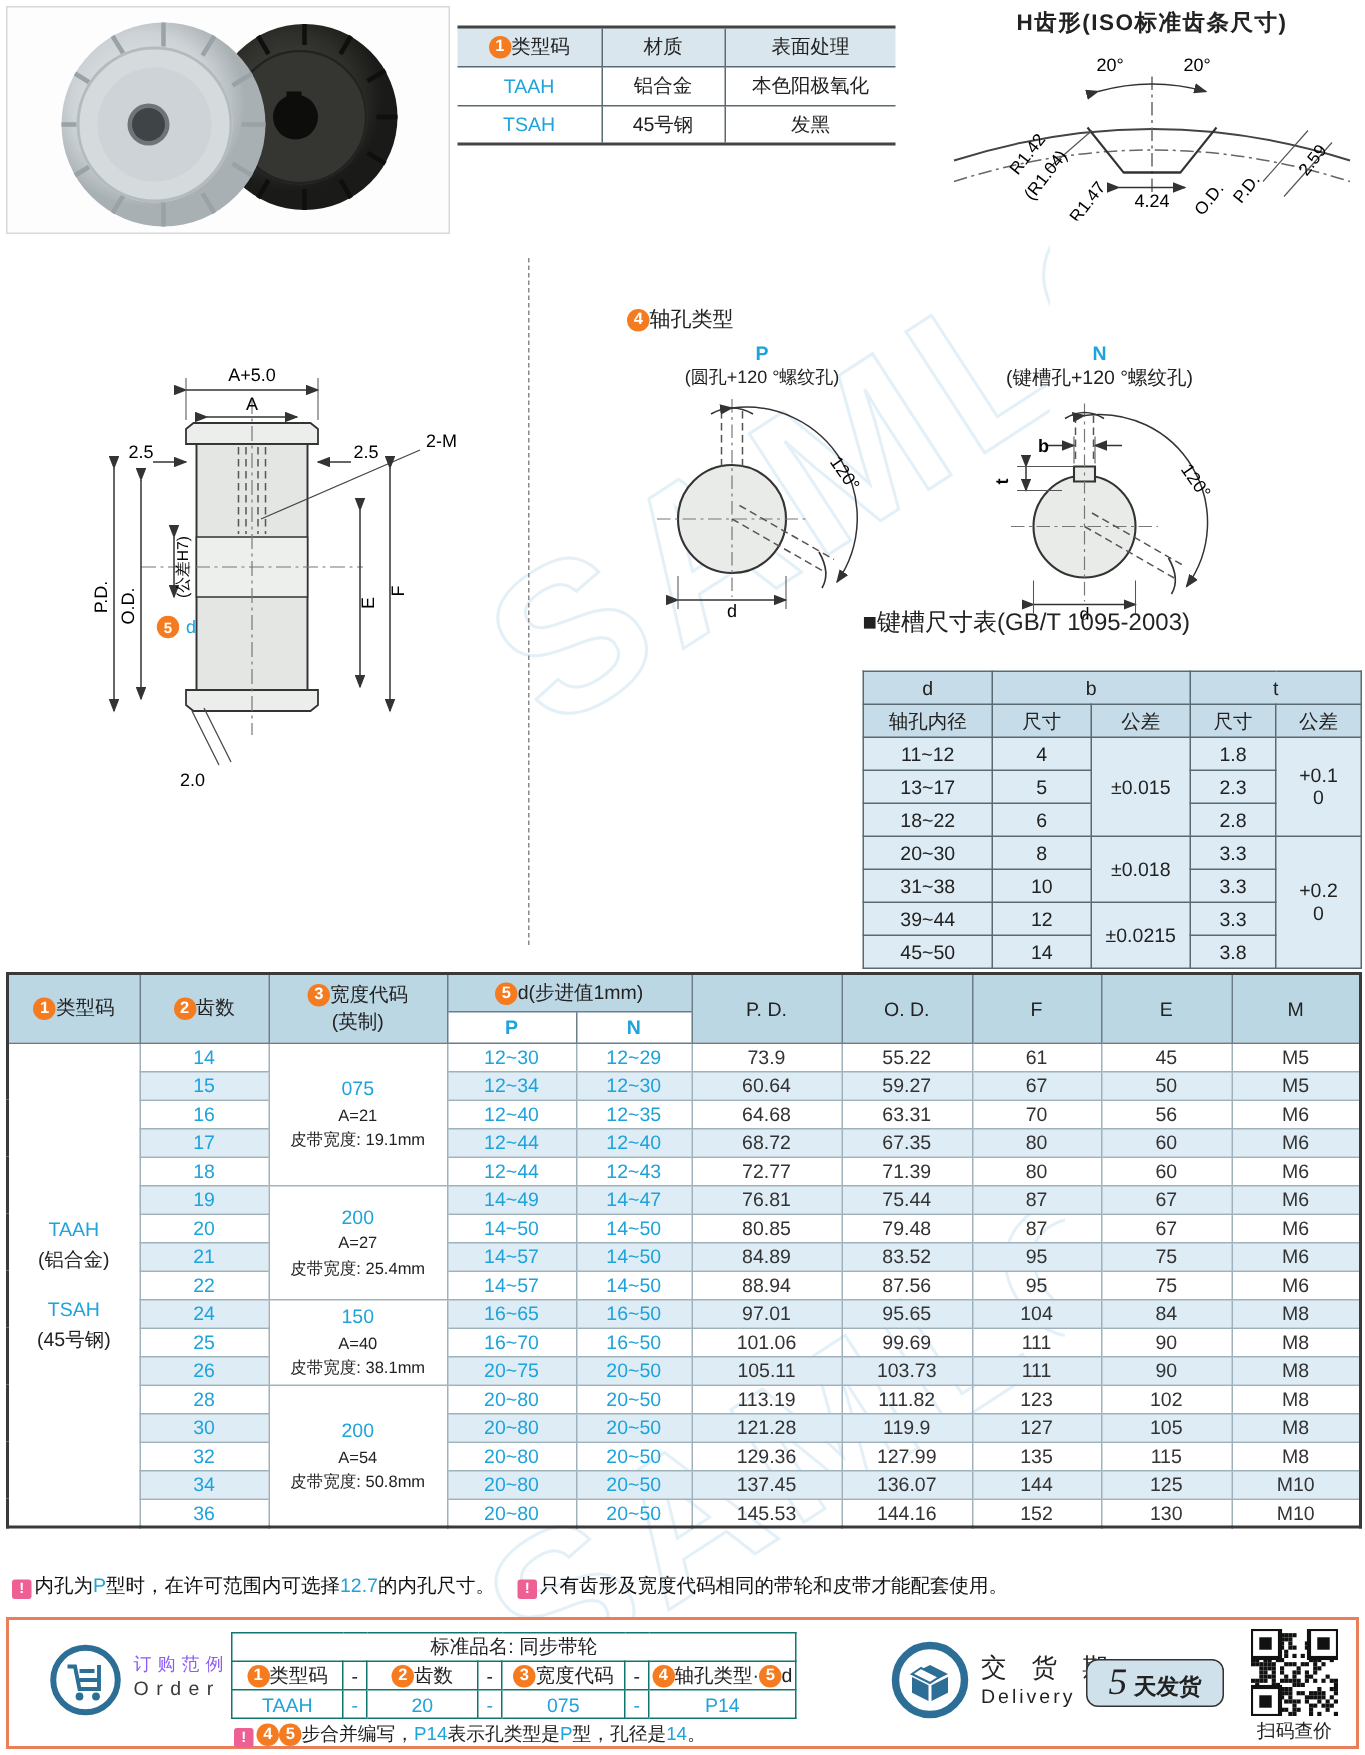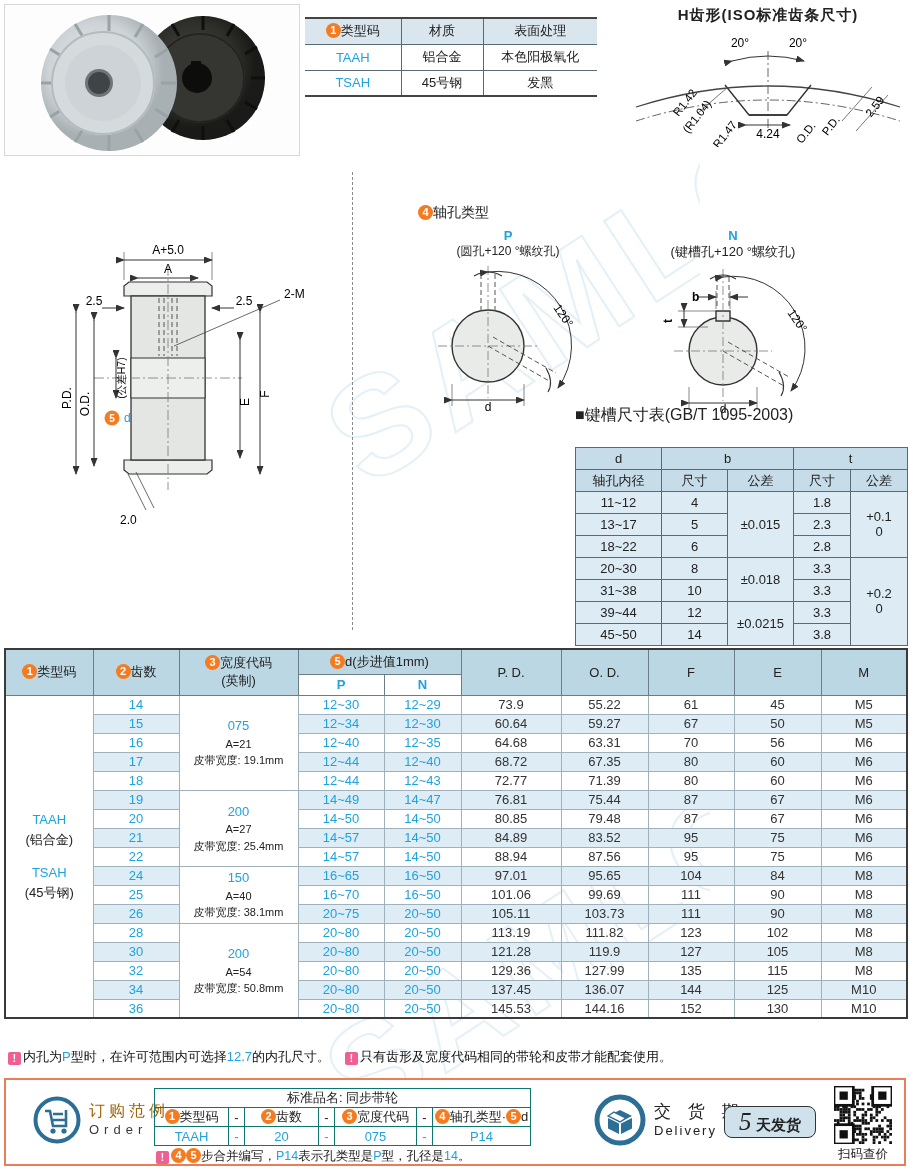--- a/index.html
+++ b/index.html
@@ -46,21 +46,21 @@
   .main-table tr.alt td{background:var(--alt)}
   .main-table td.merged{background:#fff !important;vertical-align:middle;line-height:1.5}
   .main-table td.num{color:var(--cyan)}
   .main-table td.val{color:#333}
   .wcode{font-size:13px;color:var(--cyan)}
   .wsub{font-size:11px;color:#222}
   
   .notes{font-size:13px;color:#111}
   
   .bbox{border:2px solid var(--boxborder);background:#fff}
-  .ord-title-cn{font-size:16px;letter-spacing:4px;color:#a16207}
+  .ord-title-cn{font-size:12px;letter-spacing:4px;color:#8b5cf6}
   .ord-title-en{font-size:13px;letter-spacing:5px;color:#3a3a3a}
   .ord-table{font-size:13px;table-layout:fixed}
   .ord-table td{border:1px solid #0f766e;text-align:center;height:19px}
   .ord-table td.nob{border-left:none;border-right:none}
   .ord-note{font-size:12.5px;margin-top:4px}
   .dlv-cn{font-size:17px;letter-spacing:6px;color:#222}
   .dlv-en{font-size:13px;letter-spacing:2px;color:#222}
   .days-box{border:1.5px solid #333;border-radius:8px;background:#cfe2ec;text-align:center}
   .days-num{font-size:25px;font-style:italic;font-family:"Liberation Serif","DejaVu Serif",serif}
   .days-txt{font-size:15px;font-weight:bold}

